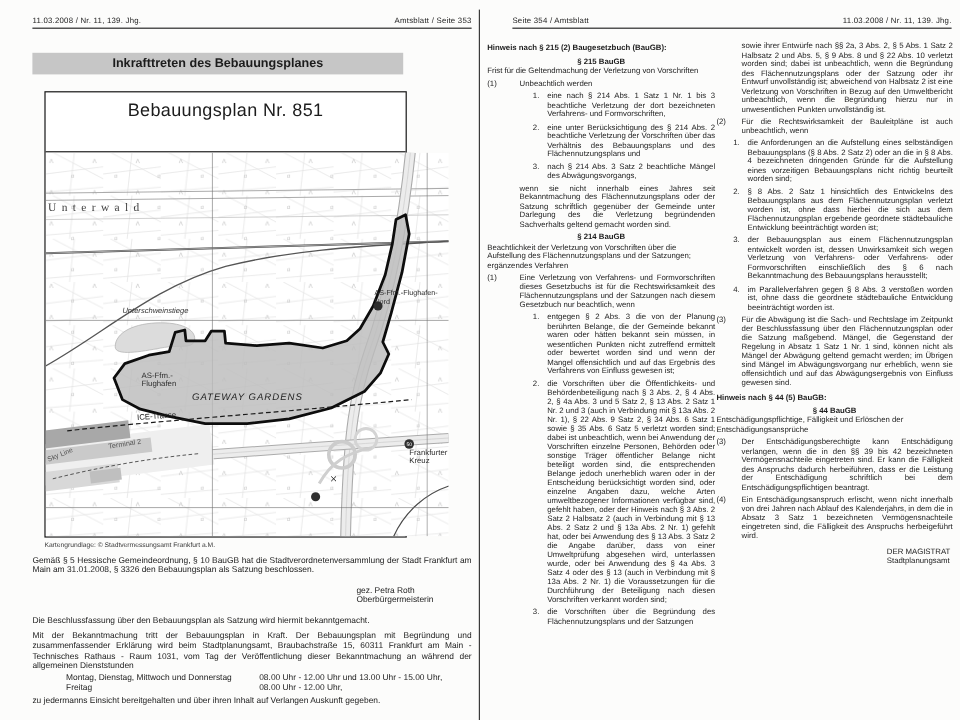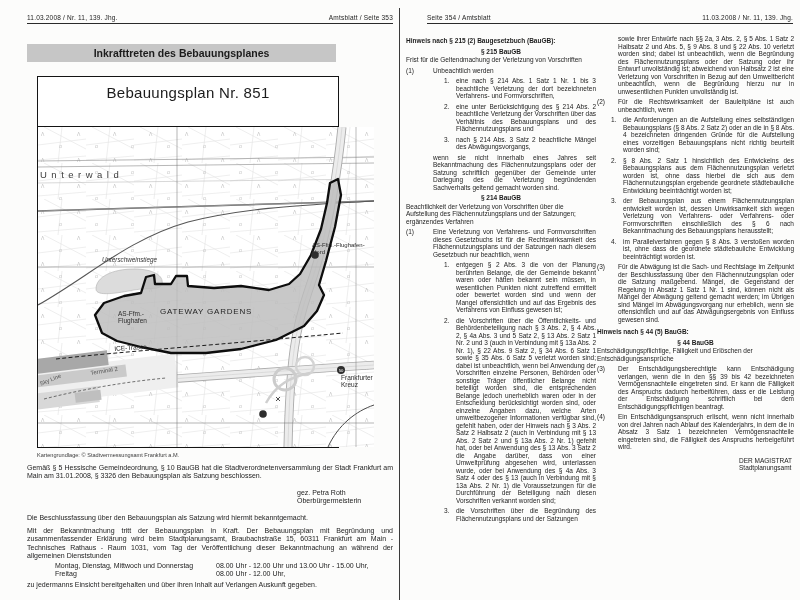--- a/index.html
+++ b/index.html
@@ -19,26 +19,26 @@
   #title-box{position:absolute;left:27px;top:44px;width:309px;height:18px;background:#c6c6c6;
              text-align:center;font-weight:bold;font-size:10.5px;line-height:18px;}
   #map-figure{position:absolute;left:37px;top:76px;width:302px;height:372px;
               border:1px solid #141414;background:#fff;box-sizing:border-box;}
   #map-title{height:50px;border-bottom:1px solid #141414;text-align:center;box-sizing:border-box;padding-top:7px;}
   #map-title .t1{font-size:15px;letter-spacing:.3px;}
   #map-title .t2{font-size:10.5px;margin-top:3px;}
   #map-body{position:relative;width:336px;height:320px;overflow:hidden;}
   #map-body svg{position:absolute;left:0;top:0;}
   .maplabel{position:absolute;white-space:nowrap;color:#2d2d2d;transform-origin:left top;}
-  #lbl-unterwald{left:2px;top:42px;font-size:9.5px;letter-spacing:4.5px;color:#3c3c3c;}
+  #lbl-unterwald{left:2px;top:42px;font-size:9.5px;letter-spacing:4.5px;color:#3c3c3c;font-family:Liberation Serif, serif;}
   #lbl-city{left:16px;top:78px;font-size:13px;letter-spacing:47px;color:#4c4c4c;}
   #lbl-unterschw{left:64px;top:129px;font-style:italic;font-size:6.3px;color:#333;}
   #lbl-as-nord{left:274px;top:115px;font-size:6px;line-height:6.8px;width:54px;white-space:normal;}
   #lbl-as-ffm{left:80px;top:183px;font-size:6.5px;line-height:7.2px;width:36px;white-space:normal;}
-  #lbl-gateway{left:122px;top:180px;font-size:8px;letter-spacing:.8px;color:#1f1f1f;}
+  #lbl-gateway{left:122px;top:199px;font-size:8px;font-style:italic;letter-spacing:.8px;color:#1f1f1f;}
   #lbl-ice{left:76px;top:218px;font-size:6.5px;transform:rotate(-4deg);color:#222;}
   #lbl-terminal{left:52px;top:243px;font-size:6px;transform:rotate(-9deg);color:#555;}
   #lbl-skyline{left:1px;top:254px;font-size:5.8px;transform:rotate(-22deg);color:#555;}
   #lbl-kreuz{left:303px;top:247px;font-size:6.5px;line-height:7px;width:40px;white-space:normal;}
   #map-caption{position:absolute;left:37px;top:452px;font-size:5.6px;color:#3a3a3a;}
 
   .bodytext{position:absolute;font-size:7px;line-height:8.3px;text-align:justify;}
   #p-resolution{left:27px;top:464px;width:366px;}
   #signature{position:absolute;left:297px;top:489px;font-size:7px;line-height:8.3px;}
   #p-announce{left:27px;top:514px;width:366px;text-align:left;}

